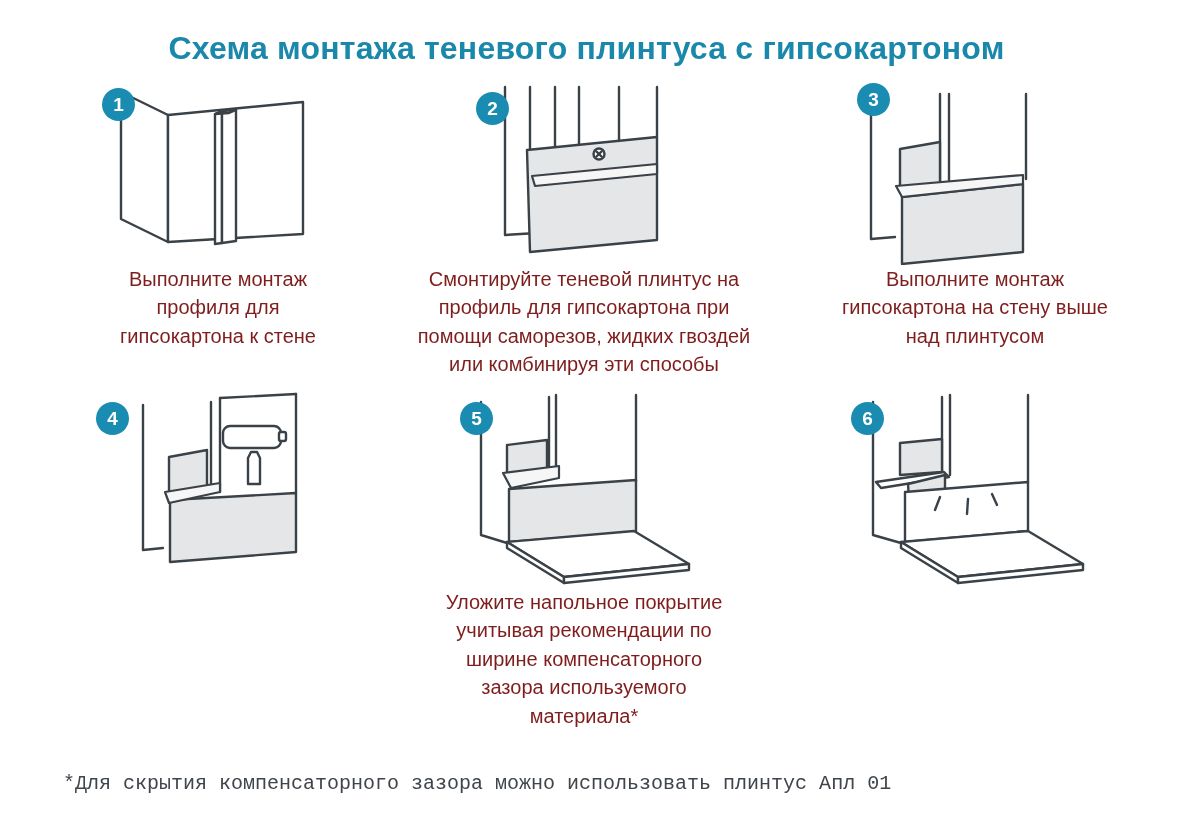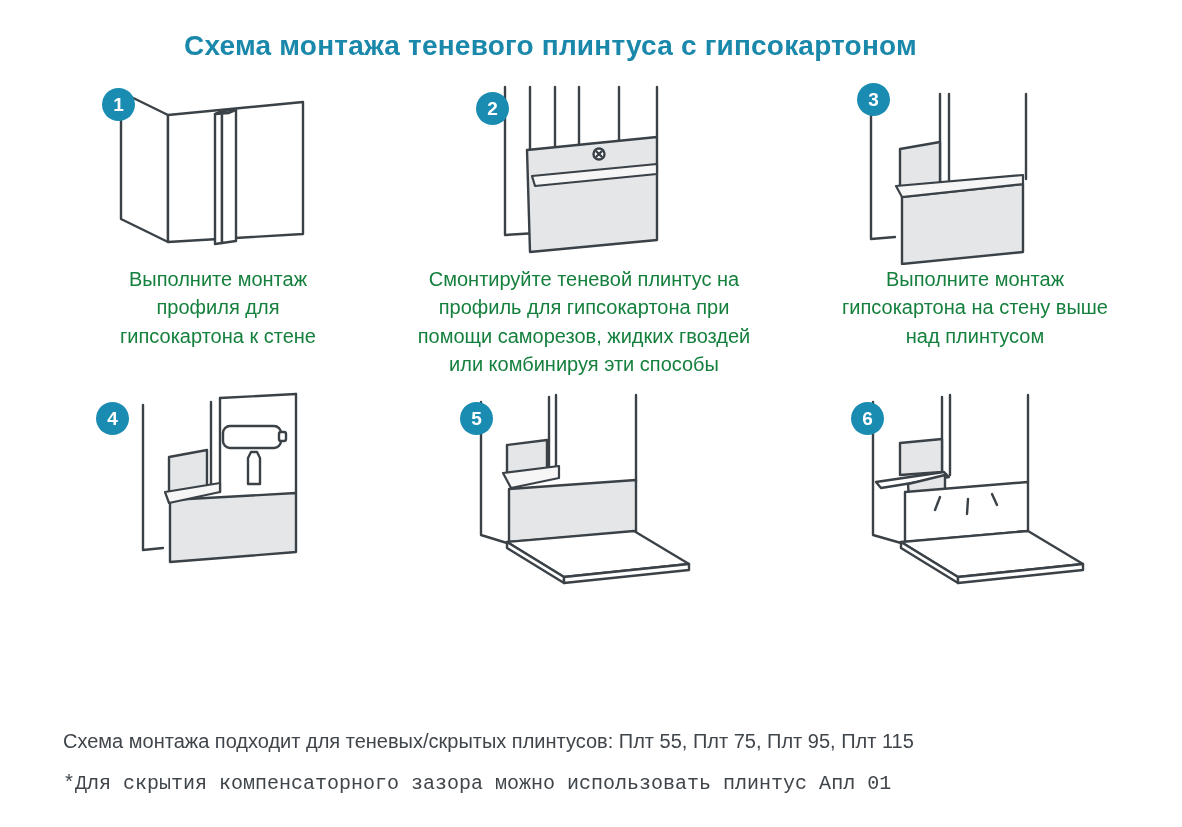--- a/index.html
+++ b/index.html
@@ -1,38 +1,38 @@
 <!DOCTYPE html>
 <html lang="ru"><head>
 <meta charset="utf-8">
 <style>
   html,body{margin:0;padding:0;background:#fff;}
   body{font-family:"Liberation Sans","DejaVu Sans",sans-serif;}
   .page{position:relative;width:1182px;height:827px;background:#ffffff;overflow:hidden;}
   .title{position:absolute;top:30px;left:0;width:1101px;text-align:center;
-         font-size:28px;font-weight:700;color:#1a88aa;letter-spacing:.2px;}
+         font-size:32px;font-weight:700;color:#1a88aa;letter-spacing:.2px;padding-left:36px;}
   .cell{position:absolute;text-align:center;}
   .c1{left:38px;top:85px;width:360px;}
   .c2{left:398px;top:85px;width:372px;}
   .c3{left:795px;top:85px;width:360px;}
   .c4{left:38px;top:392px;width:360px;}
   .c5{left:398px;top:392px;width:372px;}
   .c6{left:795px;top:392px;width:360px;}
   .badge{position:absolute;width:33px;height:33px;border-radius:50%;background:#1a8cb2;
          color:#fff;font-size:19px;font-weight:700;display:flex;align-items:center;justify-content:center;z-index:2;}
   .c1 .badge{left:64px;top:3px;}
   .c2 .badge{left:78px;top:7px;}
   .c3 .badge{left:62px;top:-2px;}
   .c4 .badge{left:58px;top:10px;}
   .c5 .badge{left:62px;top:10px;}
   .c6 .badge{left:56px;top:10px;}
   .draw{height:176px;position:relative;}
   .row2 .draw{height:196px;}
   .draw svg{display:block;margin:0 auto;}
-  .caption{margin-top:4px;font-size:20px;line-height:1.42;color:#15803d;white-space:pre-line;}
+  .caption{margin-top:4px;font-size:20px;line-height:1.42;color:#7f1d1d;white-space:pre-line;}
   .row2 .caption{margin-top:0;}
   .footnote{position:absolute;left:63px;font-size:20px;color:#3f454b;}
   .fn1{top:730px;}
   .fn2{top:772px;font-family:Liberation Mono, monospace;}
   
   .ln{fill:none;stroke:#3a4147;stroke-width:2.4;stroke-linejoin:round;stroke-linecap:round;}
   .wh{fill:#ffffff;stroke:#3a4147;stroke-width:2.4;stroke-linejoin:round;}
   .gy{fill:#e4e6e8;stroke:#3a4147;stroke-width:2.4;stroke-linejoin:round;}
   .lt{fill:#f6f6f7;stroke:#3a4147;stroke-width:2.2;stroke-linejoin:round;}
 </style>
@@ -128,20 +128,25 @@
         <line class="ln" x1="167" y1="3" x2="167" y2="89"></line>
         <polygon class="gy" points="38,53 78,48 78,80 38,85"></polygon>
         <polygon class="lt" points="34,81 90,74 90,86 42,96"></polygon>
         <polygon class="gy" points="40,97 167,88 167,140 40,150"></polygon>
         <polygon class="wh" points="38,150 165,139 220,172 95,185"></polygon>
         <polygon class="wh" points="38,150 95,185 95,191 38,156"></polygon>
         <polygon class="wh" points="95,185 220,172 220,178 95,191"></polygon>
       </svg>
     </div>
     <div class="badge">5</div>
+    <div class="caption">Уложите напольное покрытие
+учитывая рекомендации по
+ширине компенсаторного
+зазора используемого
+материала*</div>
   </div>
 
   <div class="cell c6 row2">
     <div class="draw">
       <svg width="230" height="196" viewBox="0 0 230 196">
         <polyline class="ln" points="13,10 13,143 41,151"></polyline>
         <line class="ln" x1="82" y1="5" x2="82" y2="80"></line>
         <line class="ln" x1="90" y1="3" x2="90" y2="83"></line>
         <line class="ln" x1="168" y1="3" x2="168" y2="90"></line>
         <polygon class="gy" points="40,51 82,47 82,80 40,83"></polygon>
@@ -152,16 +157,15 @@
         <line class="ln" x1="108" y1="107" x2="107" y2="122"></line>
         <line class="ln" x1="132" y1="102" x2="137" y2="113"></line>
         <polygon class="wh" points="41,150 168,139 223,172 98,185"></polygon>
         <polygon class="wh" points="41,150 98,185 98,191 41,156"></polygon>
         <polygon class="wh" points="98,185 223,172 223,178 98,191"></polygon>
       </svg>
     </div>
     <div class="badge">6</div>
   </div>
 
-  <div class="footnote fn1">Схема монтажа подходит для теневых/скрытых плинтусов: Плт 55, Плт 75, Плт 95, Плт 115</div>
   <div class="footnote fn2">*Для скрытия компенсаторного зазора можно использовать плинтус Апл 01</div>
 
 </div>
 
 </body></html>

